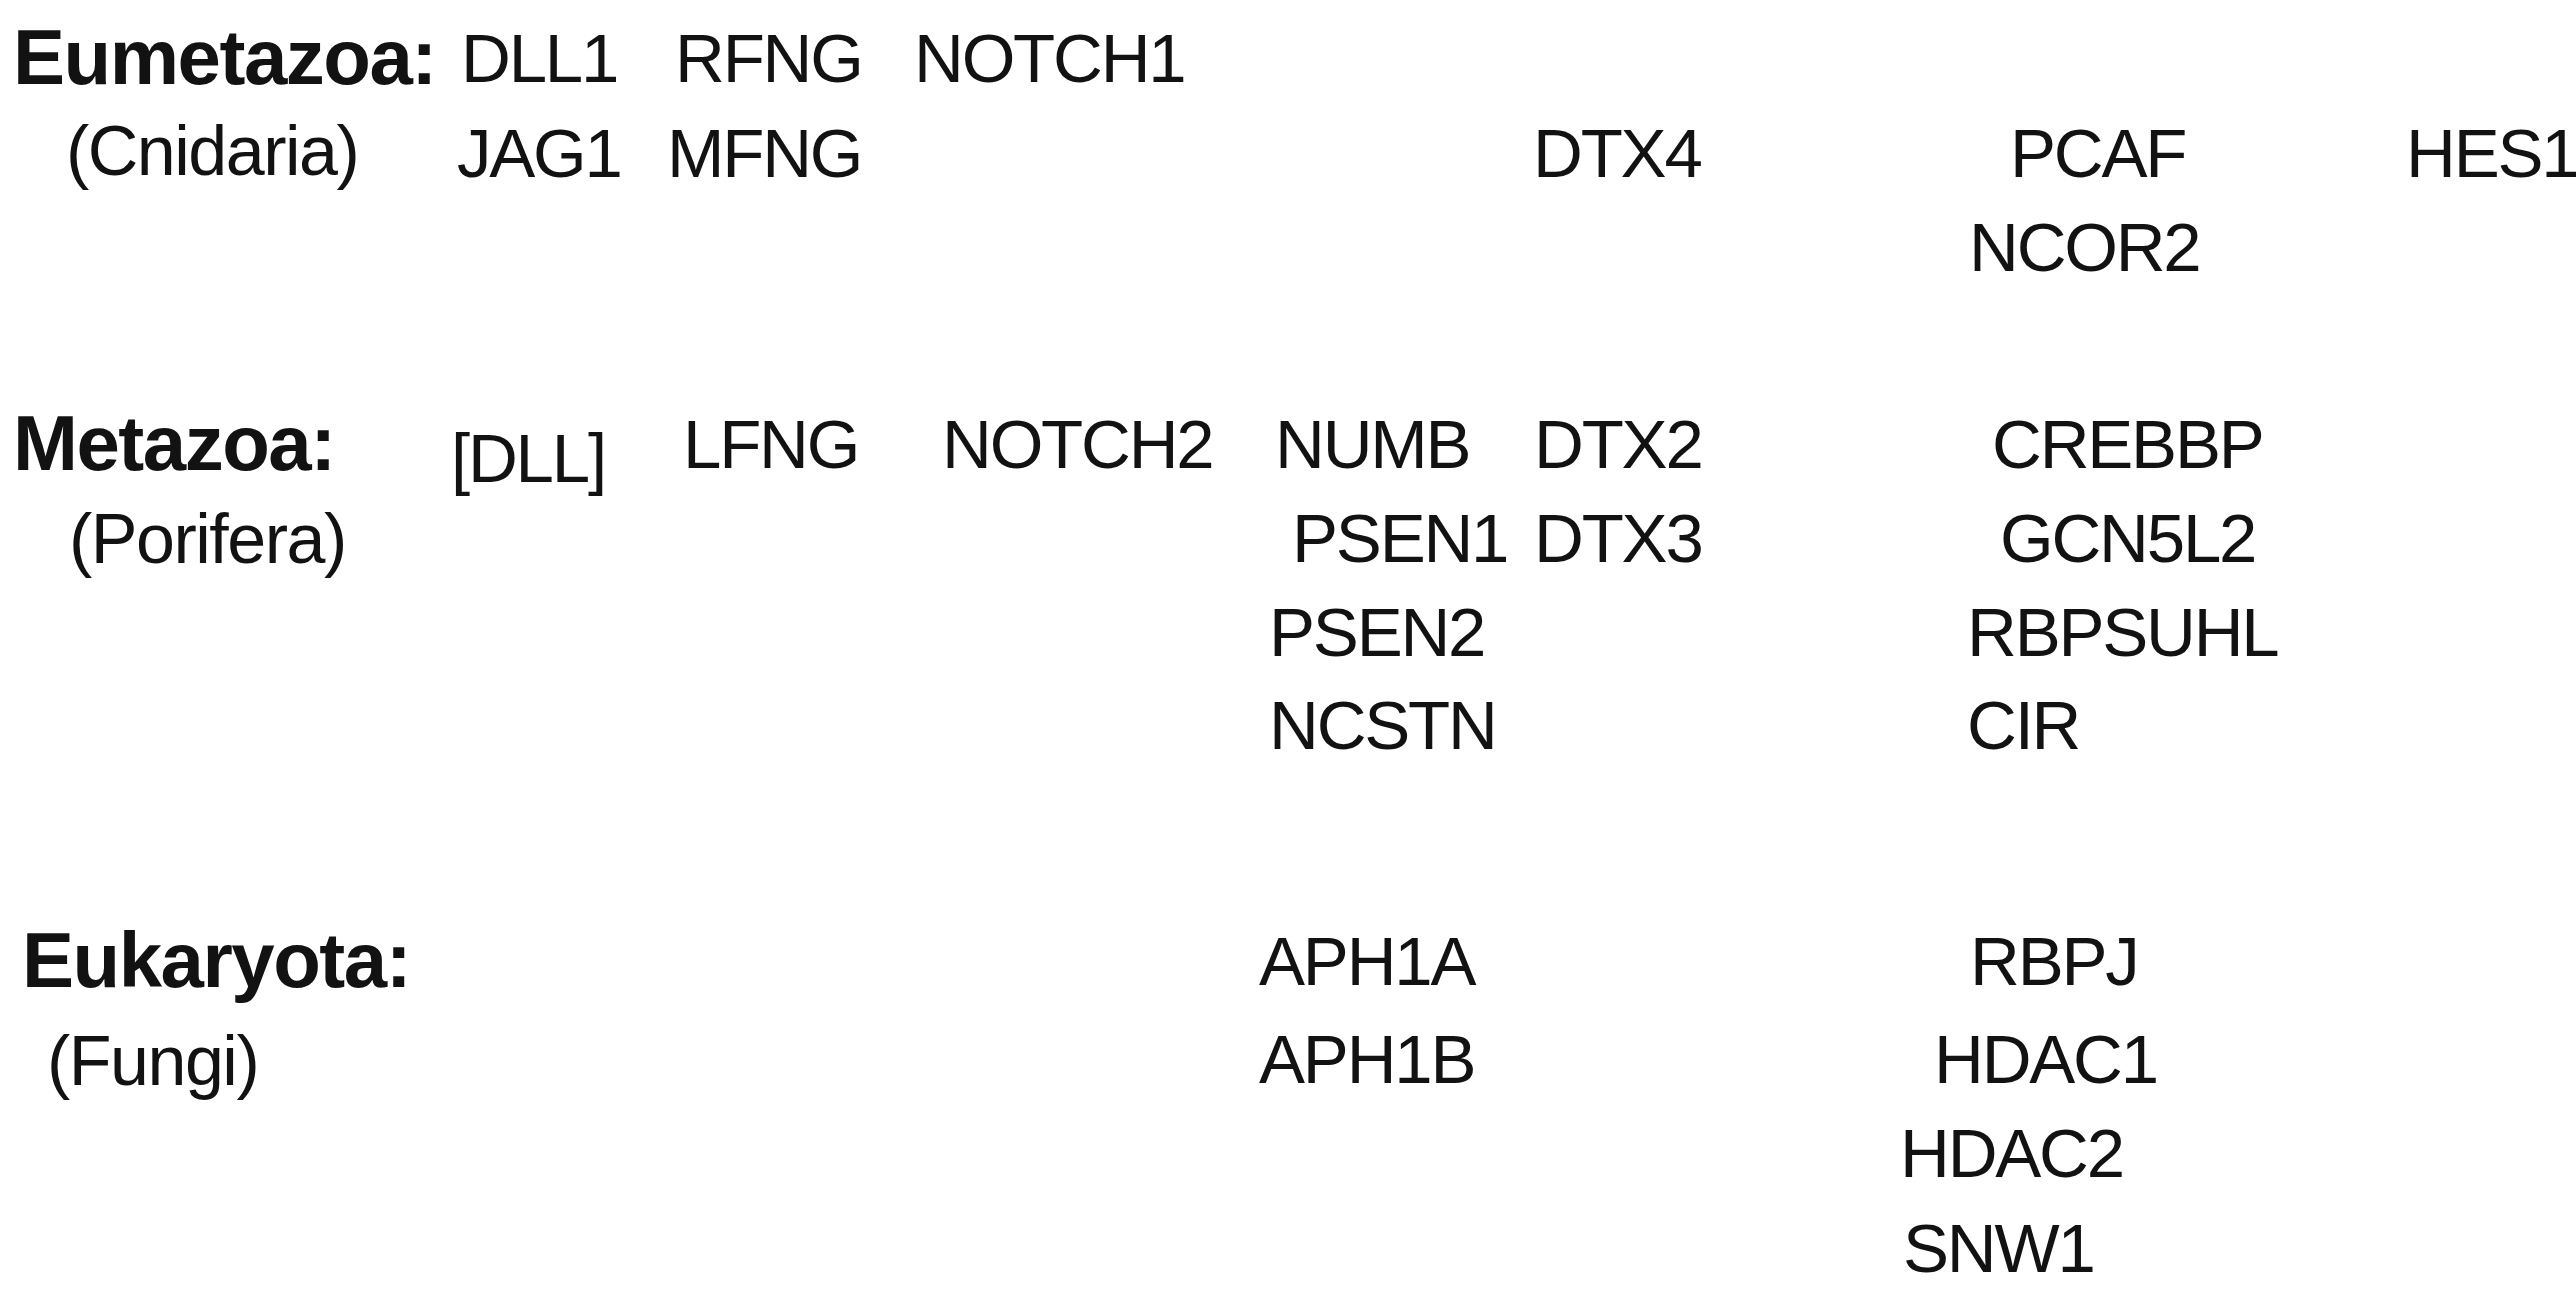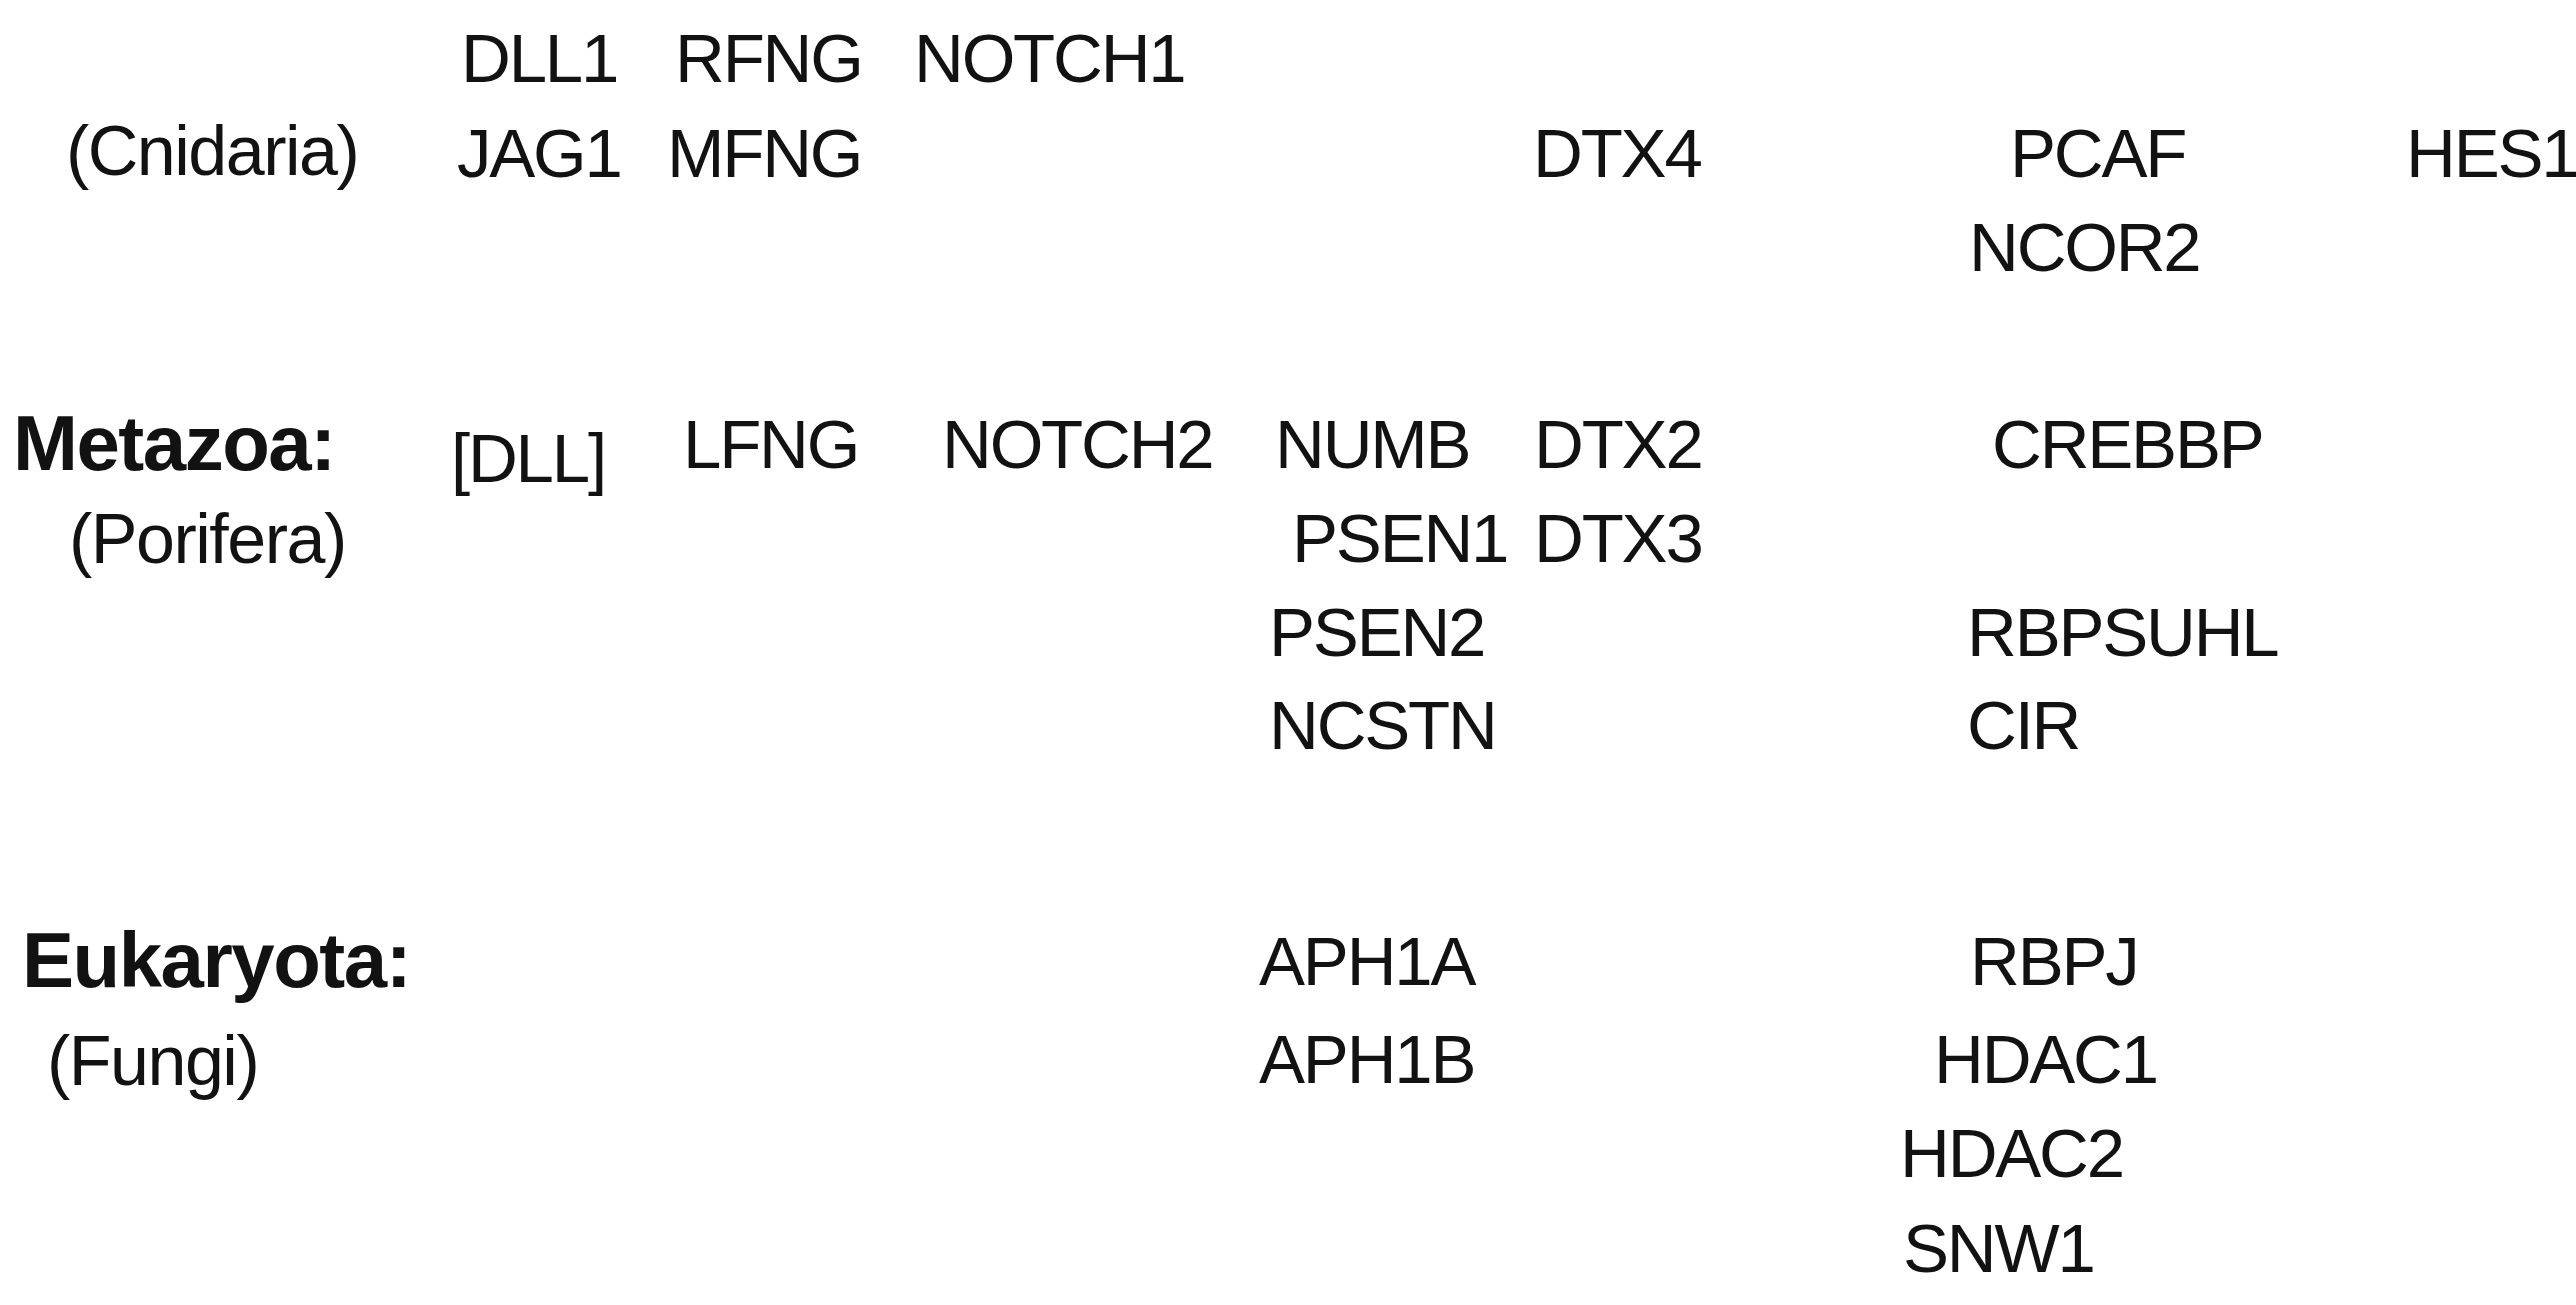--- a/index.html
+++ b/index.html
@@ -33,20 +33,21 @@
   .rep {
     font-size: 70px;
     letter-spacing: -1.5px;
   }
 </style>
 </head>
 <body>
 
 <div class="canvas">
 
+  <span class="t clade" style="left:13px; top:18px;">Eumetazoa:</span>
   <span class="t gene" style="left:461px; top:24px;">DLL1</span>
   <span class="t gene" style="left:675px; top:24px;">RFNG</span>
   <span class="t gene" style="left:914px; top:24px;">NOTCH1</span>
 
   <span class="t rep" style="left:66px; top:116px;text-align:center;">(Cnidaria)</span>
   <span class="t gene" style="left:457px; top:119px;">JAG1</span>
   <span class="t gene" style="left:667px; top:119px;">MFNG</span>
   <span class="t gene" style="left:1533px; top:119px;">DTX4</span>
   <span class="t gene" style="left:2010px; top:119px;">PCAF</span>
   <span class="t gene" style="left:2406px; top:119px;">HES1</span>
@@ -57,20 +58,21 @@
   <span class="t gene" style="left:451px; top:424px;">[DLL]</span>
   <span class="t gene" style="left:683px; top:410px;">LFNG</span>
   <span class="t gene" style="left:942px; top:410px;">NOTCH2</span>
   <span class="t gene" style="left:1275px; top:410px;">NUMB</span>
   <span class="t gene" style="left:1534px; top:410px;">DTX2</span>
   <span class="t gene" style="left:1992px; top:410px;">CREBBP</span>
 
   <span class="t rep" style="left:69px; top:504px;">(Porifera)</span>
   <span class="t gene" style="left:1292px; top:504px;">PSEN1</span>
   <span class="t gene" style="left:1534px; top:504px;">DTX3</span>
+  <span class="t gene" style="left:2000px; top:504px;">GCN5L2</span>
 
   <span class="t gene" style="left:1269px; top:598px;">PSEN2</span>
   <span class="t gene" style="left:1967px; top:598px;">RBPSUHL</span>
 
   <span class="t gene" style="left:1269px; top:691px;">NCSTN</span>
   <span class="t gene" style="left:1967px; top:691px;">CIR</span>
 
   <span class="t clade" style="left:22px; top:921px;">Eukaryota:</span>
   <span class="t gene" style="left:1259px; top:927px;">APH1A</span>
   <span class="t gene" style="left:1942px; top:927px;margin-left:28px;">RBPJ</span>

